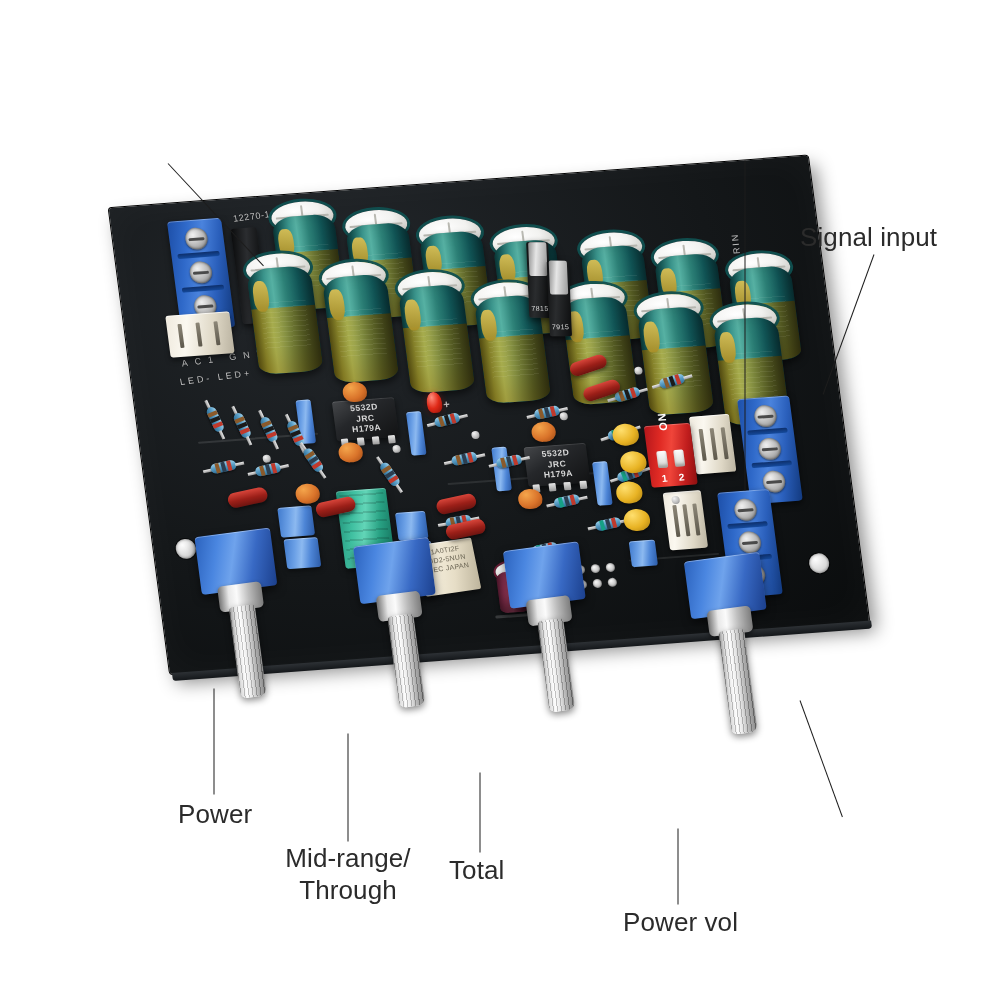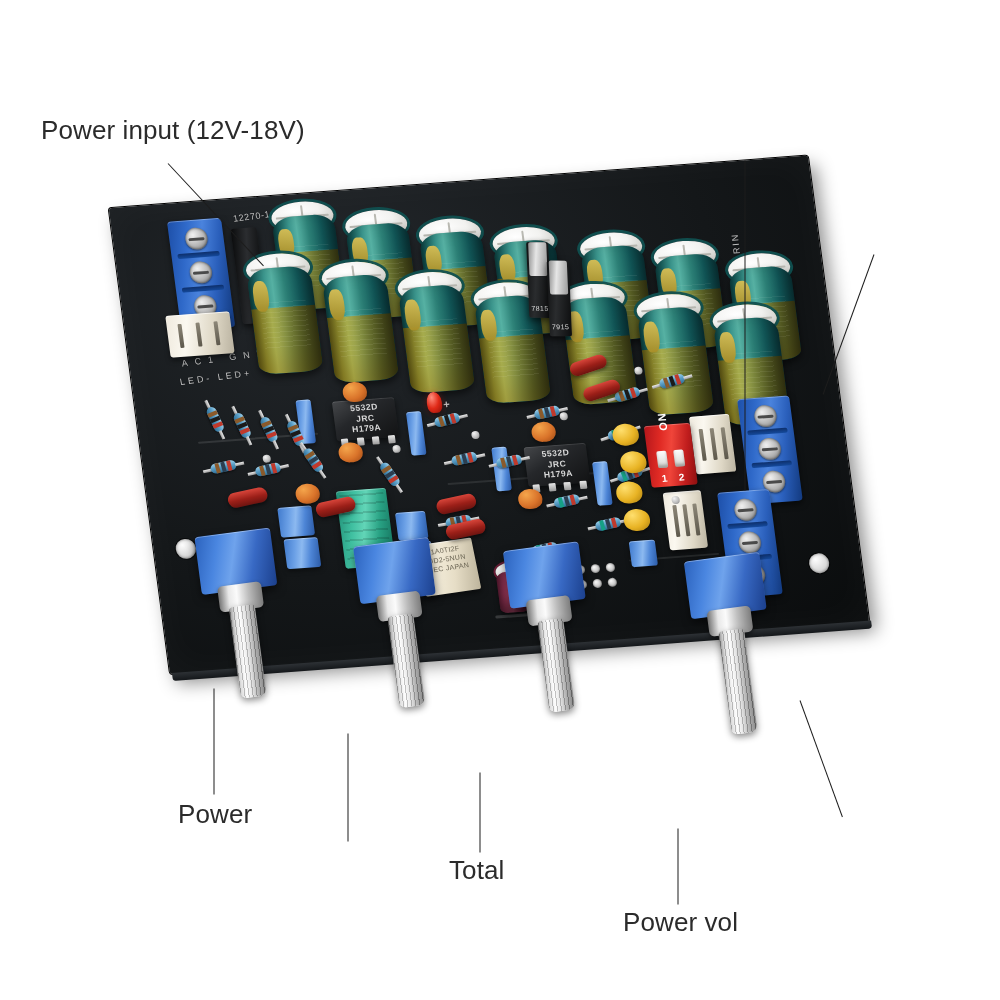--- a/index.html
+++ b/index.html
@@ -781,25 +781,27 @@
   <div class="leader" style="left:214px; top:688px; width:106px; transform:rotate(90deg);"></div>
 
   <div class="leader" style="left:348px; top:733px; width:108px; transform:rotate(90deg);"></div>
 
   <div class="leader" style="left:480px; top:772px; width:80px; transform:rotate(90deg);"></div>
 
   <div class="leader" style="left:678px; top:828px; width:76px; transform:rotate(90deg);"></div>
 
   <div class="leader" style="left:800px; top:700px; width:124px; transform:rotate(70deg);"></div>
 
-  <div class="label" style="left:41px; top:115px;">Power input (12V-18V)</div>
-
-
+
+
+  <div class="label" style="left:800px; top:222px;">Signal input</div>
 
   <div class="label" style="left:178px; top:799px;">Power</div>
 
+  <div class="label center" style="left:268px; top:843px; width:160px;">Mid-range/
+Through</div>
 
   <div class="label" style="left:449px; top:855px;">Total</div>
 
   <div class="label" style="left:623px; top:907px;">Power vol</div>
 
 
 </div>
 
 </body></html>

